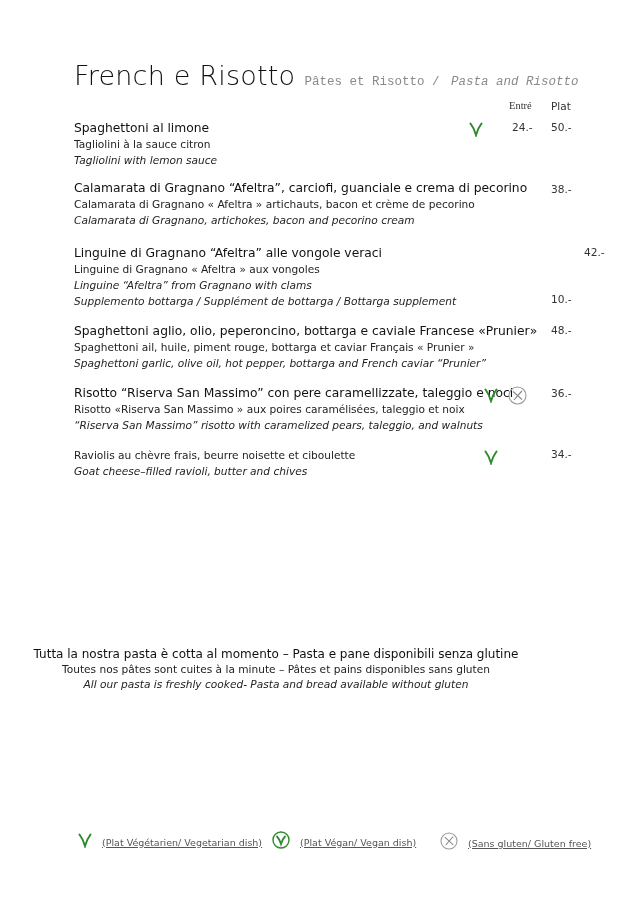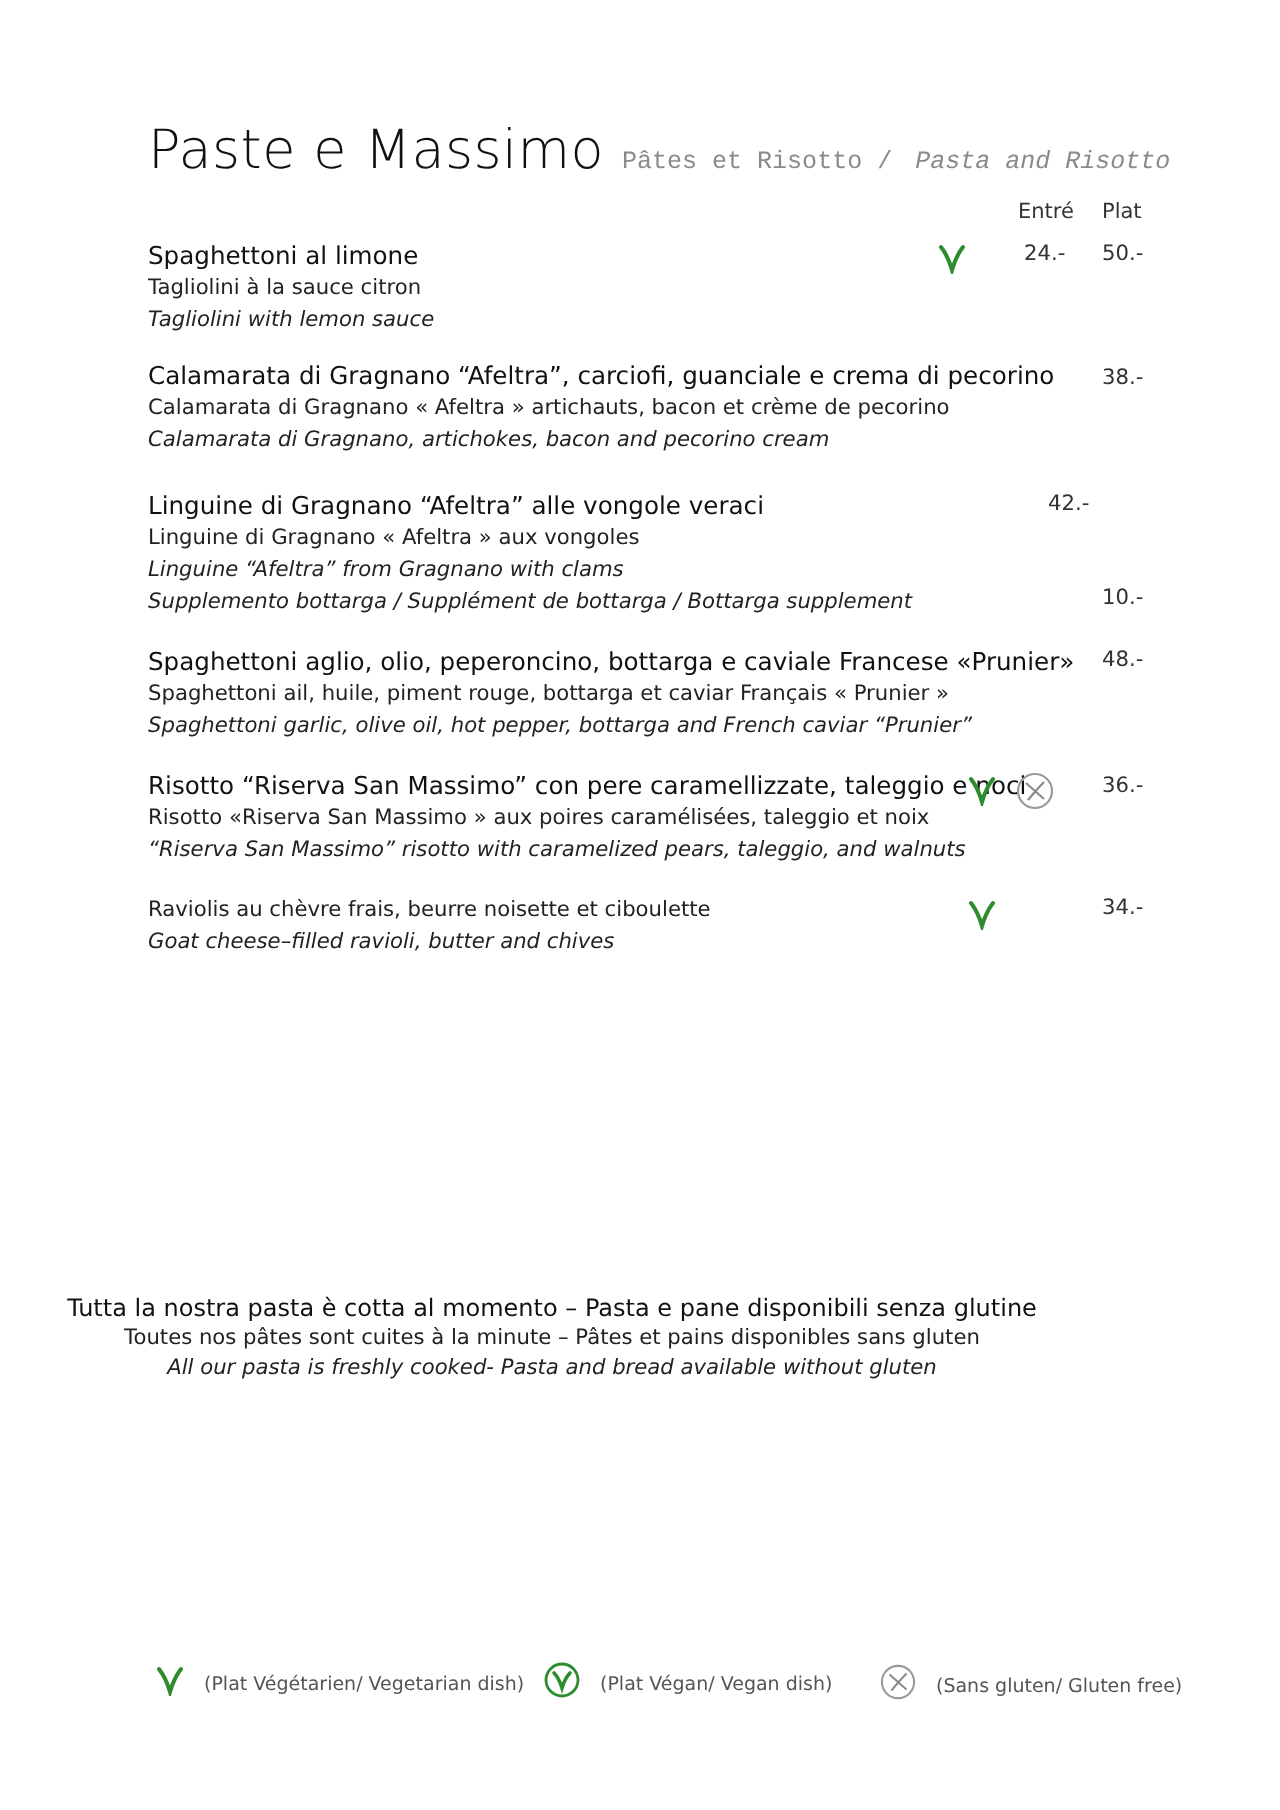--- a/index.html
+++ b/index.html
@@ -6,44 +6,44 @@
   body {
     width: 640px; height: 905px; position: relative; overflow: hidden;
     font-family: "DejaVu Sans", sans-serif; color: #1a1a1a;
   }
   .page-title-wrap { position: absolute; left: 74px; top: 60px; white-space: nowrap; }
   .page-title { font-size: 27px; font-weight: 300; color: #111; letter-spacing: 0.2px; }
   .page-subtitle { font-size: 12.5px; color: #8a8a8a; margin-left: 4px; font-family: Liberation Mono, monospace; }
   .page-subtitle-en { font-style: italic; }
 
   .col-header { position: absolute; top: 100px; font-size: 10.5px; color: #333; }
-  .col-entre { left: 509px; }
+  .col-entre { left: 509px; font-family: Liberation Serif, serif; }
   .col-plat { left: 551px; }
 
   .dish { position: absolute; left: 74px; width: 420px; }
   .dish-it { font-size: 12.3px; color: #111; line-height: 16px; white-space: nowrap; }
   .dish-fr { font-size: 10.6px; color: #222; line-height: 16px; white-space: nowrap; }
   .dish-en { font-size: 10.6px; color: #222; font-style: italic; line-height: 16px; white-space: nowrap; }
 
   .price { position: absolute; font-size: 10.6px; color: #333; }
   .icon { position: absolute; display: inline-block; }
 
   .footer-note { position: absolute; left: 0; width: 552px; text-align: center; top: 646px; }
   .footer-it { font-size: 12px; color: #111; line-height: 16px; }
   .footer-fr { font-size: 10.6px; color: #222; line-height: 15px; }
   .footer-en { font-size: 10.6px; color: #222; font-style: italic; line-height: 15px; }
 
   .legend-item { position: absolute; top: 832px; display: flex; align-items: center; }
-  .legend-label { font-size: 9.5px; color: #555; margin-left: 10px; white-space: nowrap; }
+  .legend-label { font-size: 9.5px; color: #555; margin-left: 10px; white-space: nowrap; text-decoration: underline; }
 </style>
 </head>
 <body>
 
 <div class="page-title-wrap">
-  <span class="page-title">Paste e Massimo</span>
+  <span class="page-title">French e Risotto</span>
   <span class="page-subtitle">Pâtes et Risotto / </span><span class="page-subtitle page-subtitle-en">Pasta and Risotto</span>
 </div>
 
 <div class="col-header col-entre">Entré</div>
 <div class="col-header col-plat">Plat</div>
 
 <div class="dish" style="top:120px">
   <div class="dish-it">Spaghettoni al limone</div>
   <div class="dish-fr">Tagliolini à la sauce citron</div>
   <div class="dish-en">Tagliolini with lemon sauce</div>
@@ -62,21 +62,21 @@
   <div class="dish-en">Calamarata di Gragnano, artichokes, bacon and pecorino cream</div>
 </div>
 <div class="price" style="left:551px;top:183px">38.-</div>
 
 <div class="dish" style="top:245px">
   <div class="dish-it">Linguine di Gragnano “Afeltra” alle vongole veraci</div>
   <div class="dish-fr">Linguine di Gragnano « Afeltra » aux vongoles</div>
   <div class="dish-en">Linguine “Afeltra” from Gragnano with clams</div>
   <div class="dish-en">Supplemento bottarga / Supplément de bottarga / Bottarga supplement</div>
 </div>
-<div class="price" style="left:524px;top:246px">42.-</div>
+<div class="price" style="left:584px;top:246px">42.-</div>
 <div class="price" style="left:551px;top:293px">10.-</div>
 
 <div class="dish" style="top:323px">
   <div class="dish-it">Spaghettoni aglio, olio, peperoncino, bottarga e caviale Francese «Prunier»</div>
   <div class="dish-fr">Spaghettoni ail, huile, piment rouge, bottarga et caviar Français « Prunier »</div>
   <div class="dish-en">Spaghettoni garlic, olive oil, hot pepper, bottarga and French caviar “Prunier”</div>
 </div>
 <div class="price" style="left:551px;top:324px">48.-</div>
 
 <div class="dish" style="top:385px">

